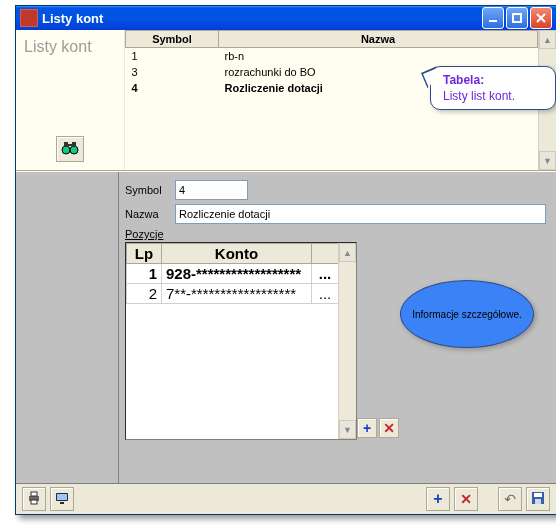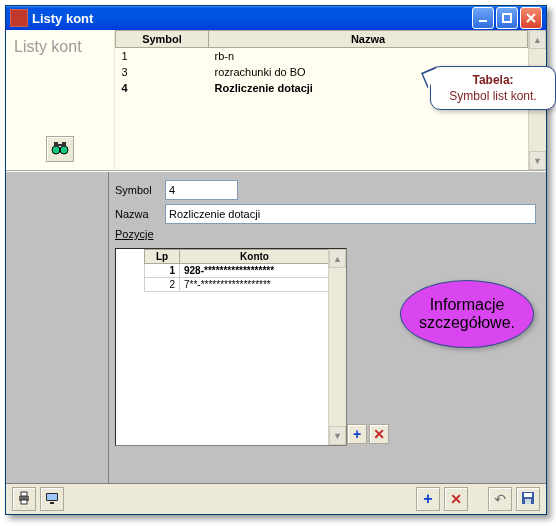--- a/index.html
+++ b/index.html
@@ -7,21 +7,21 @@
     font-family: Tahoma, Arial, sans-serif;
     font-size: 11px;
     background: #fff;
     width: 556px;
     height: 526px;
     overflow: hidden;
     position: relative;
   }
   .window {
     position: absolute;
-    left: 5px; top: 5px;
+    left: 15px; top: 5px;
     width: 540px; height: 508px;
     border: 1px solid #003c74;
     box-shadow: 4px 4px 6px rgba(0,0,0,0.4);
     background: #000000;
     display: flex;
     flex-direction: column;
   }
   .titlebar {
     height: 24px;
     background: linear-gradient(to bottom, #3a95ff 0%, #0054e3 8%, #0054e3 50%, #003dd9 100%);
@@ -139,36 +139,36 @@
   .field-row label { width:50px; color:#000;}
   .field-row input {
     font: inherit;
     border:1px solid #7f9db9;
     background:#fff;
     padding:1px 3px;
     height:16px;
   }
   .symbol-input{ width: 65px;}
   .nazwa-input{ flex:1; }
-  .poz-label { margin: 4px 0 8px 0; text-decoration: underline;}
+  .poz-label { margin: 4px 0 2px 0; text-decoration: underline;}
   .sub-area {
     display:flex;
     background:#c0c0c0;
     height: 196px;
     position: relative;
   }
   .sub-grid-wrap {
     background:#fff;
     border:1px inset #808080;
     width: 230px;
     height: 100%;
     position: relative;
     overflow:hidden;
   }
-  .sub-grid { width: calc(100% - 17px); border-collapse: collapse; font-size:10px;margin-left:28px;}
+  .sub-grid { width: calc(100% - 17px); border-collapse: collapse; font-size:15px;}
   .sub-grid th {
     background:#ece9d8;
     border:1px solid #aca899;
     padding:1px 4px;
     font-weight:bold;
     text-align:center;
   }
   .sub-grid td {
     border:1px solid #d4d0c8;
     padding:1px 4px;
@@ -227,24 +227,24 @@
   .tb-btn.plus span{color:#1040cc;font-weight:bold;font-size:16px;}
   .tb-btn.del span{color:#c62828;font-weight:bold;font-size:14px;}
   .tb-btn.undo span{color:#6a6a6a;font-size:14px;}
   .callout {
     position:absolute;
     background:#fff;
     border:1px solid #2b4c8c;
     border-radius:10px;
     padding:6px 12px;
     font-size:12px;
-    text-align:center;
+    text-align:left;
     box-shadow:2px 2px 5px rgba(0,0,0,0.25);
     z-index:50;
-    color:#7f1d1d;
+    color:#6d28d9;
   }
   .callout .title { font-weight:bold; margin-bottom:2px;}
   .callout.c1 { left:430px; top:66px; width:100px;}
   .callout.c1::before {
     content:"";
     position:absolute;
     left:-22px; top:-6px;
     width:0;height:0;
     border:12px solid transparent;
     border-right-color:#2b4c8c;
@@ -258,24 +258,24 @@
     border:11px solid transparent;
     border-right-color:#fff;
     transform: rotate(22deg);
   }
   .ellipse-callout {
     position:absolute;
     left:400px; top:280px;
     width:120px; height:54px;
     border:1px solid #2b4c8c;
     border-radius:50%;
-    background:#d946ef;
+    background:#3b82f6;
     display:flex;align-items:center;justify-content:center;
     text-align:center;
-    font-size:16px;
+    font-size:10px;
     box-shadow:2px 2px 5px rgba(0,0,0,0.25);
     z-index:50;
     padding:6px;
   }
 </style>
 </head>
 <body>
 
 <div class="window">
 
@@ -432,17 +432,17 @@
             <rect x="1" y="1" width="12" height="12" fill="#385ea8"></rect>
             <rect x="3" y="2" width="8" height="4" fill="#fff"></rect>
             <rect x="4" y="8" width="6" height="5" fill="#cfd8e8"></rect>
           </svg></span>
     </button>
   </div>
 </div>
 
 <div class="callout c1">
   <div class="title">Tabela:</div>
-  <div>Symbol list kont.</div>
+  <div>Listy list kont.</div>
 </div>
 <div class="ellipse-callout">
   <div>Informacje szczegółowe.</div>
 </div>
 
 </body></html>

